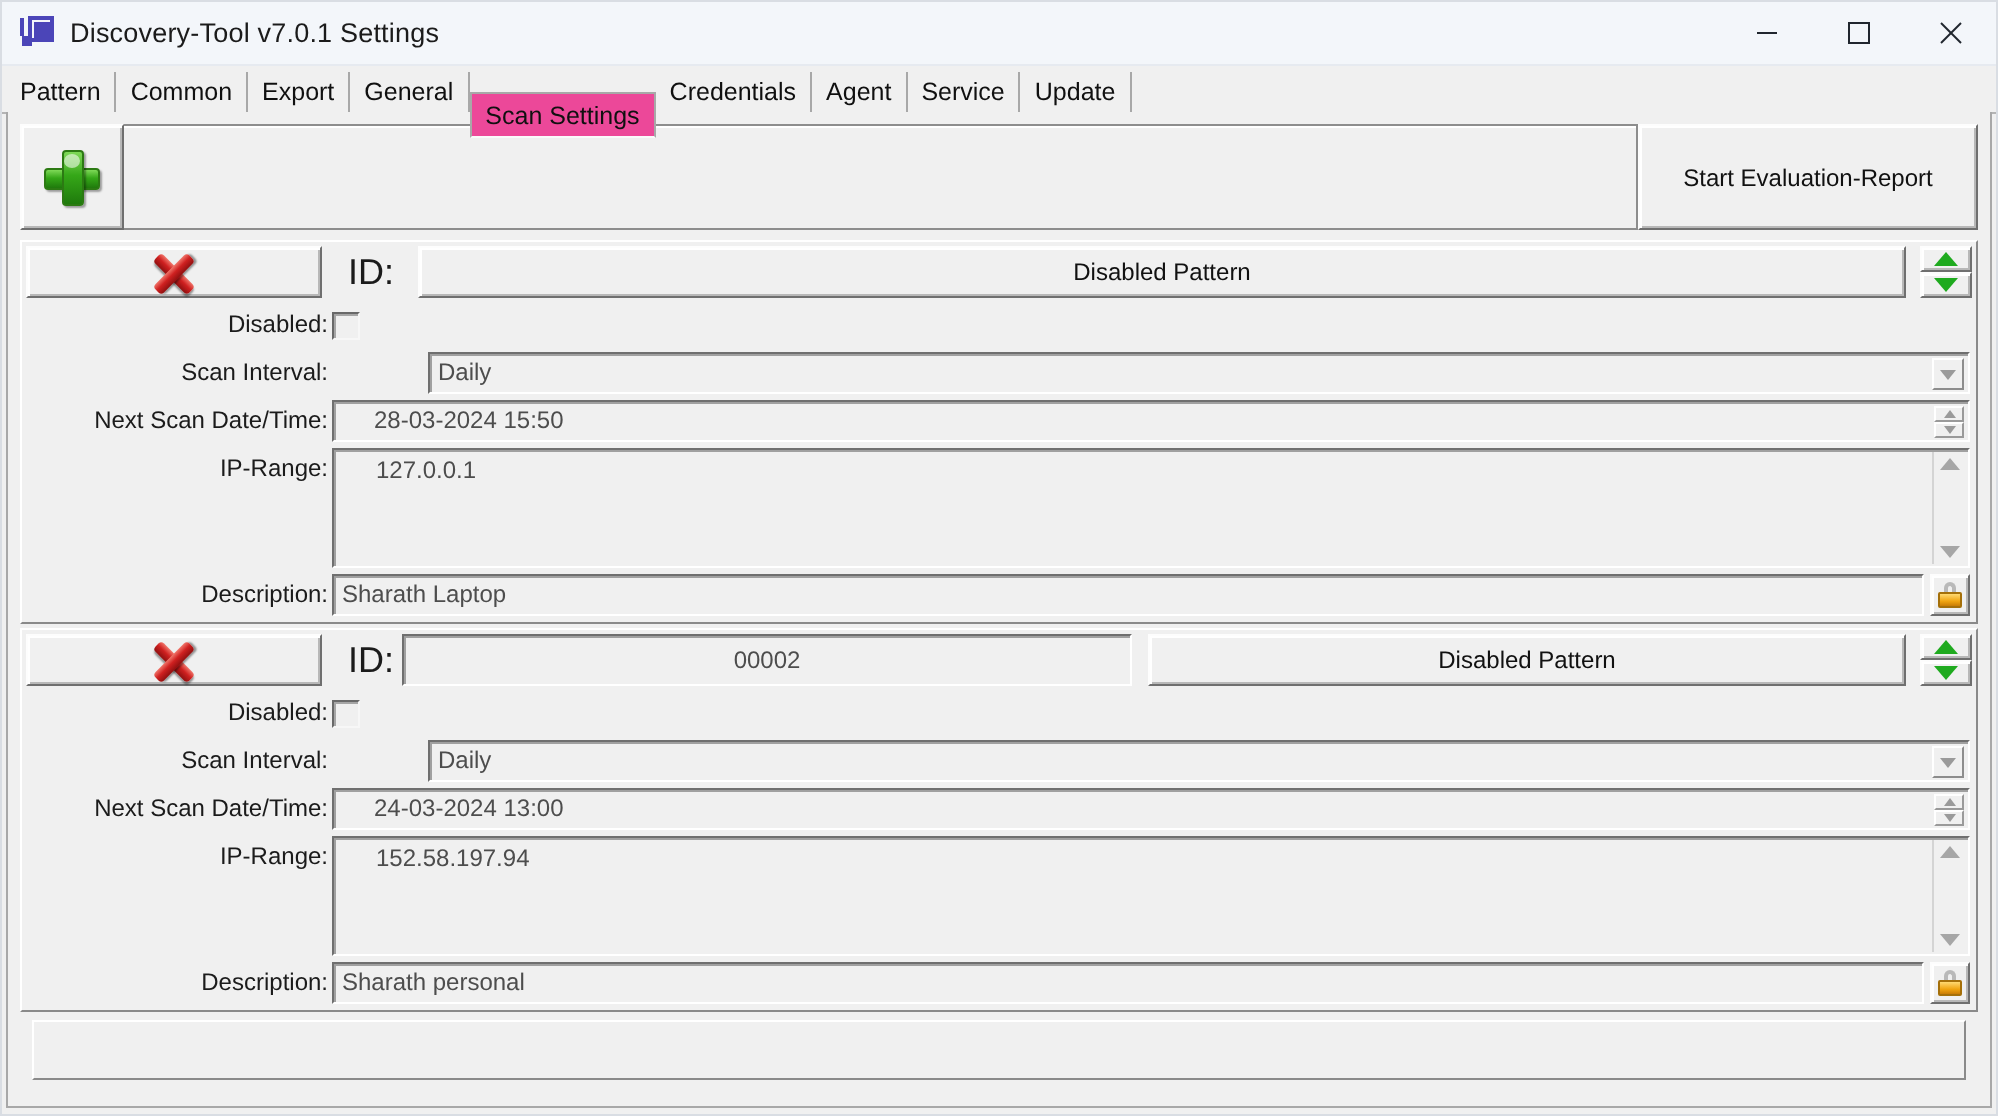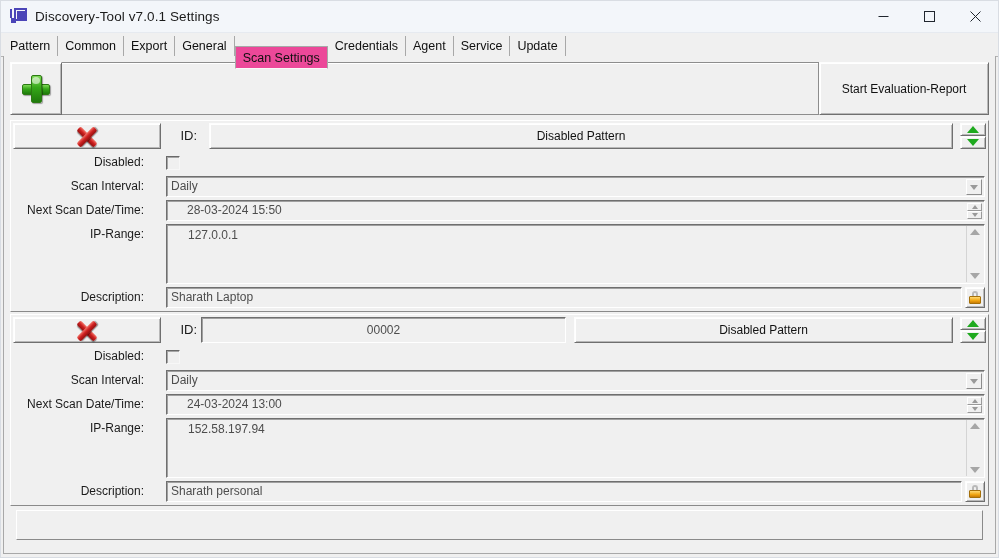--- a/index.html
+++ b/index.html
@@ -246,21 +246,21 @@
     box-shadow: 1px 1px 1px rgba(0,0,0,0.4);
   }
   .x-icon span.a { transform: rotate(45deg); }
   .x-icon span.b { transform: rotate(-45deg); }
 
   .id-label {
     flex: 0 0 auto;
     width: 40px;
     text-align: right;
     line-height: 26px;
-    font-size: 13px;
+    font-size: 18px;
     color: #1b1b1b;
     padding-right: 4px;
     box-sizing: border-box;
   }
   .field-sunken {
     background: #f0f0f0;
     border: 1px solid #6f6f6f;
     border-right-color: #ffffff;
     border-bottom-color: #ffffff;
     box-sizing: border-box;
@@ -299,21 +299,21 @@
   
   .frow {
     display: flex;
     align-items: flex-start;
     margin: 3px 3px 0 3px;
   }
   .flabel {
     flex: 0 0 152px;
     width: 152px;
     text-align: right;
-    padding-right: 22px;
+    padding-right: 2px;
     box-sizing: border-box;
     font-size: 12px;
     color: #1b1b1b;
     line-height: 21px;
   }
   .fval { flex: 1; display: flex; align-items: flex-start; }
 
   .checkbox {
     width: 14px; height: 14px;
     background: #f0f0f0;
@@ -328,20 +328,21 @@
 
   .combo {
     flex: 1;
     height: 21px;
     display: flex;
     align-items: center;
     position: relative;
     padding-left: 4px;
     line-height: 19px;
     color: #4d4d4d;
+    margin-left: 48px;
   }
   .combo-arrow {
     position: absolute;
     right: 2px; top: 2px;
     width: 16px; height: 16px;
     background: #f0f0f0;
     border: 1px solid #8d8d8d;
     border-top-color: #fff;
     border-left-color: #fff;
     box-sizing: border-box;

